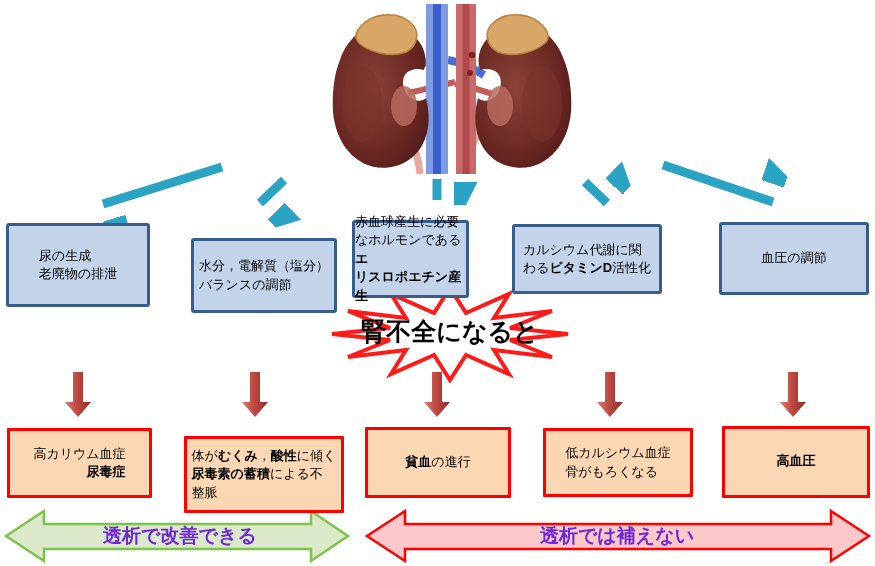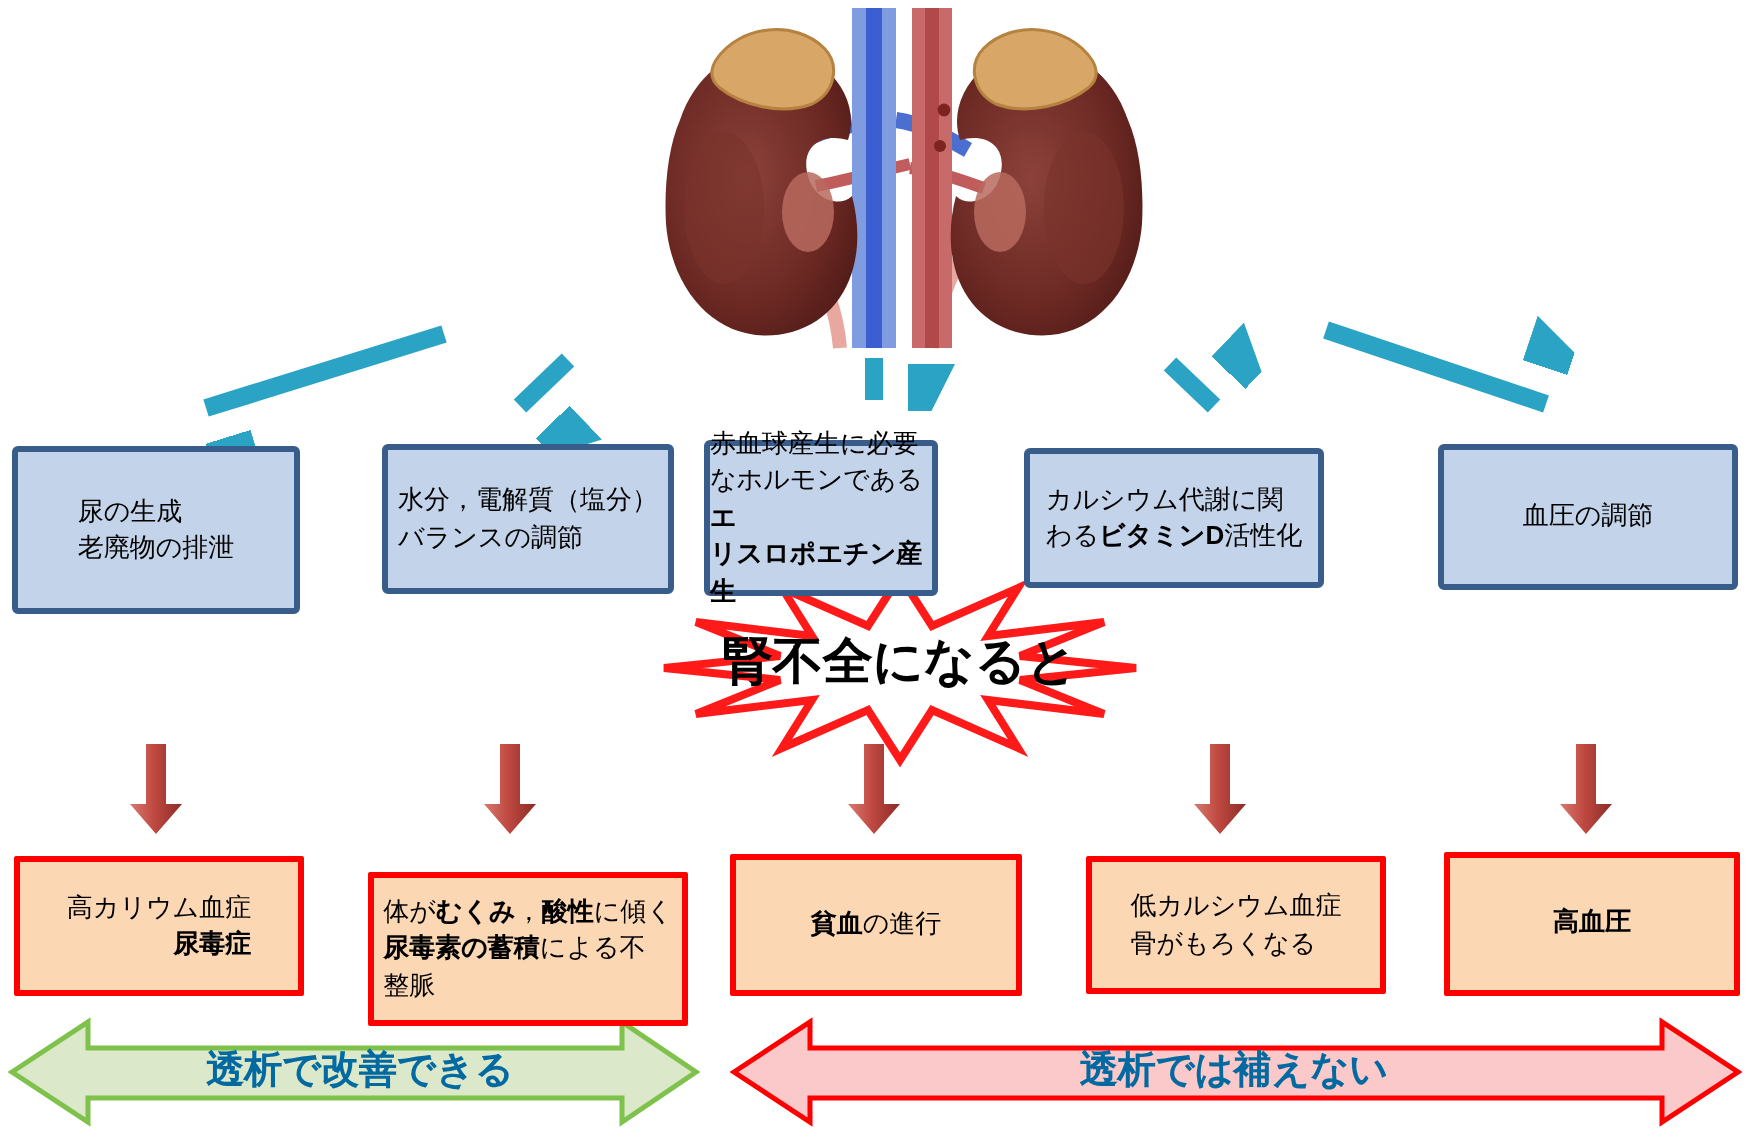--- a/index.html
+++ b/index.html
@@ -13,21 +13,21 @@
   .cq{background:#fbd7b4;border:3px solid #fe0000;border-radius:1px;}
   .txt{font-size:13px;line-height:1.42;white-space:pre-line;text-align:left;}
   .txt.center{text-align:right;}
   .b{font-weight:bold;}
   .burst-label{
     position:absolute;left:330px;top:318px;width:240px;height:26px;line-height:26px;
     text-align:center;font-size:25px;font-weight:bold;color:#000;
   }
   .dial-label{
     position:absolute;top:524px;height:24px;line-height:24px;text-align:center;
-    font-size:19px;font-weight:600;color:#0369a1;
+    font-size:19px;font-weight:600;color:#6d28d9;
   }
   .dial-label.green{left:55px;width:250px;}
   .dial-label.red{left:492px;width:250px;}
 </style>
 </head>
 <body>
 
 <div class="stage">
 
   <svg class="gfx" viewBox="0 0 875 566">
@@ -94,21 +94,21 @@
     </g>
 
     <polygon points="6,536 44,511 44,524 311,524 311,511 348,536 311,561 311,549 44,549 44,561" fill="#dbe8c9" stroke="#7ec14b" stroke-width="2.5" stroke-linejoin="miter"></polygon>
     <polygon points="367,536 405,511 405,524 831,524 831,511 869,536 831,561 831,549 405,549 405,561" fill="#fbc9c9" stroke="#fe0000" stroke-width="2.5" stroke-linejoin="miter"></polygon>
   </svg>
 
   <div class="box fn" style="left:6px;top:223px;width:144px;height:84px;">
     <div class="txt"><span>尿の生成
 老廃物の排泄</span></div>
   </div>
-  <div class="box fn" style="left:191px;top:222px;width:146px;height:75px;justify-content:center;">
+  <div class="box fn" style="left:191px;top:238px;width:146px;height:75px;justify-content:center;">
     <div class="txt"><span>水分，電解質（塩分）
 バランスの調節</span></div>
   </div>
   <div class="box fn" style="left:352px;top:220px;width:117px;height:78px;">
     <div class="txt"><span>赤血球産生に必要
 なホルモンである</span><span class="b">エ
 リスロポエチン産生</span></div>
   </div>
   <div class="box fn" style="left:512px;top:224px;width:150px;height:70px;">
     <div class="txt"><span>カルシウム代謝に関

